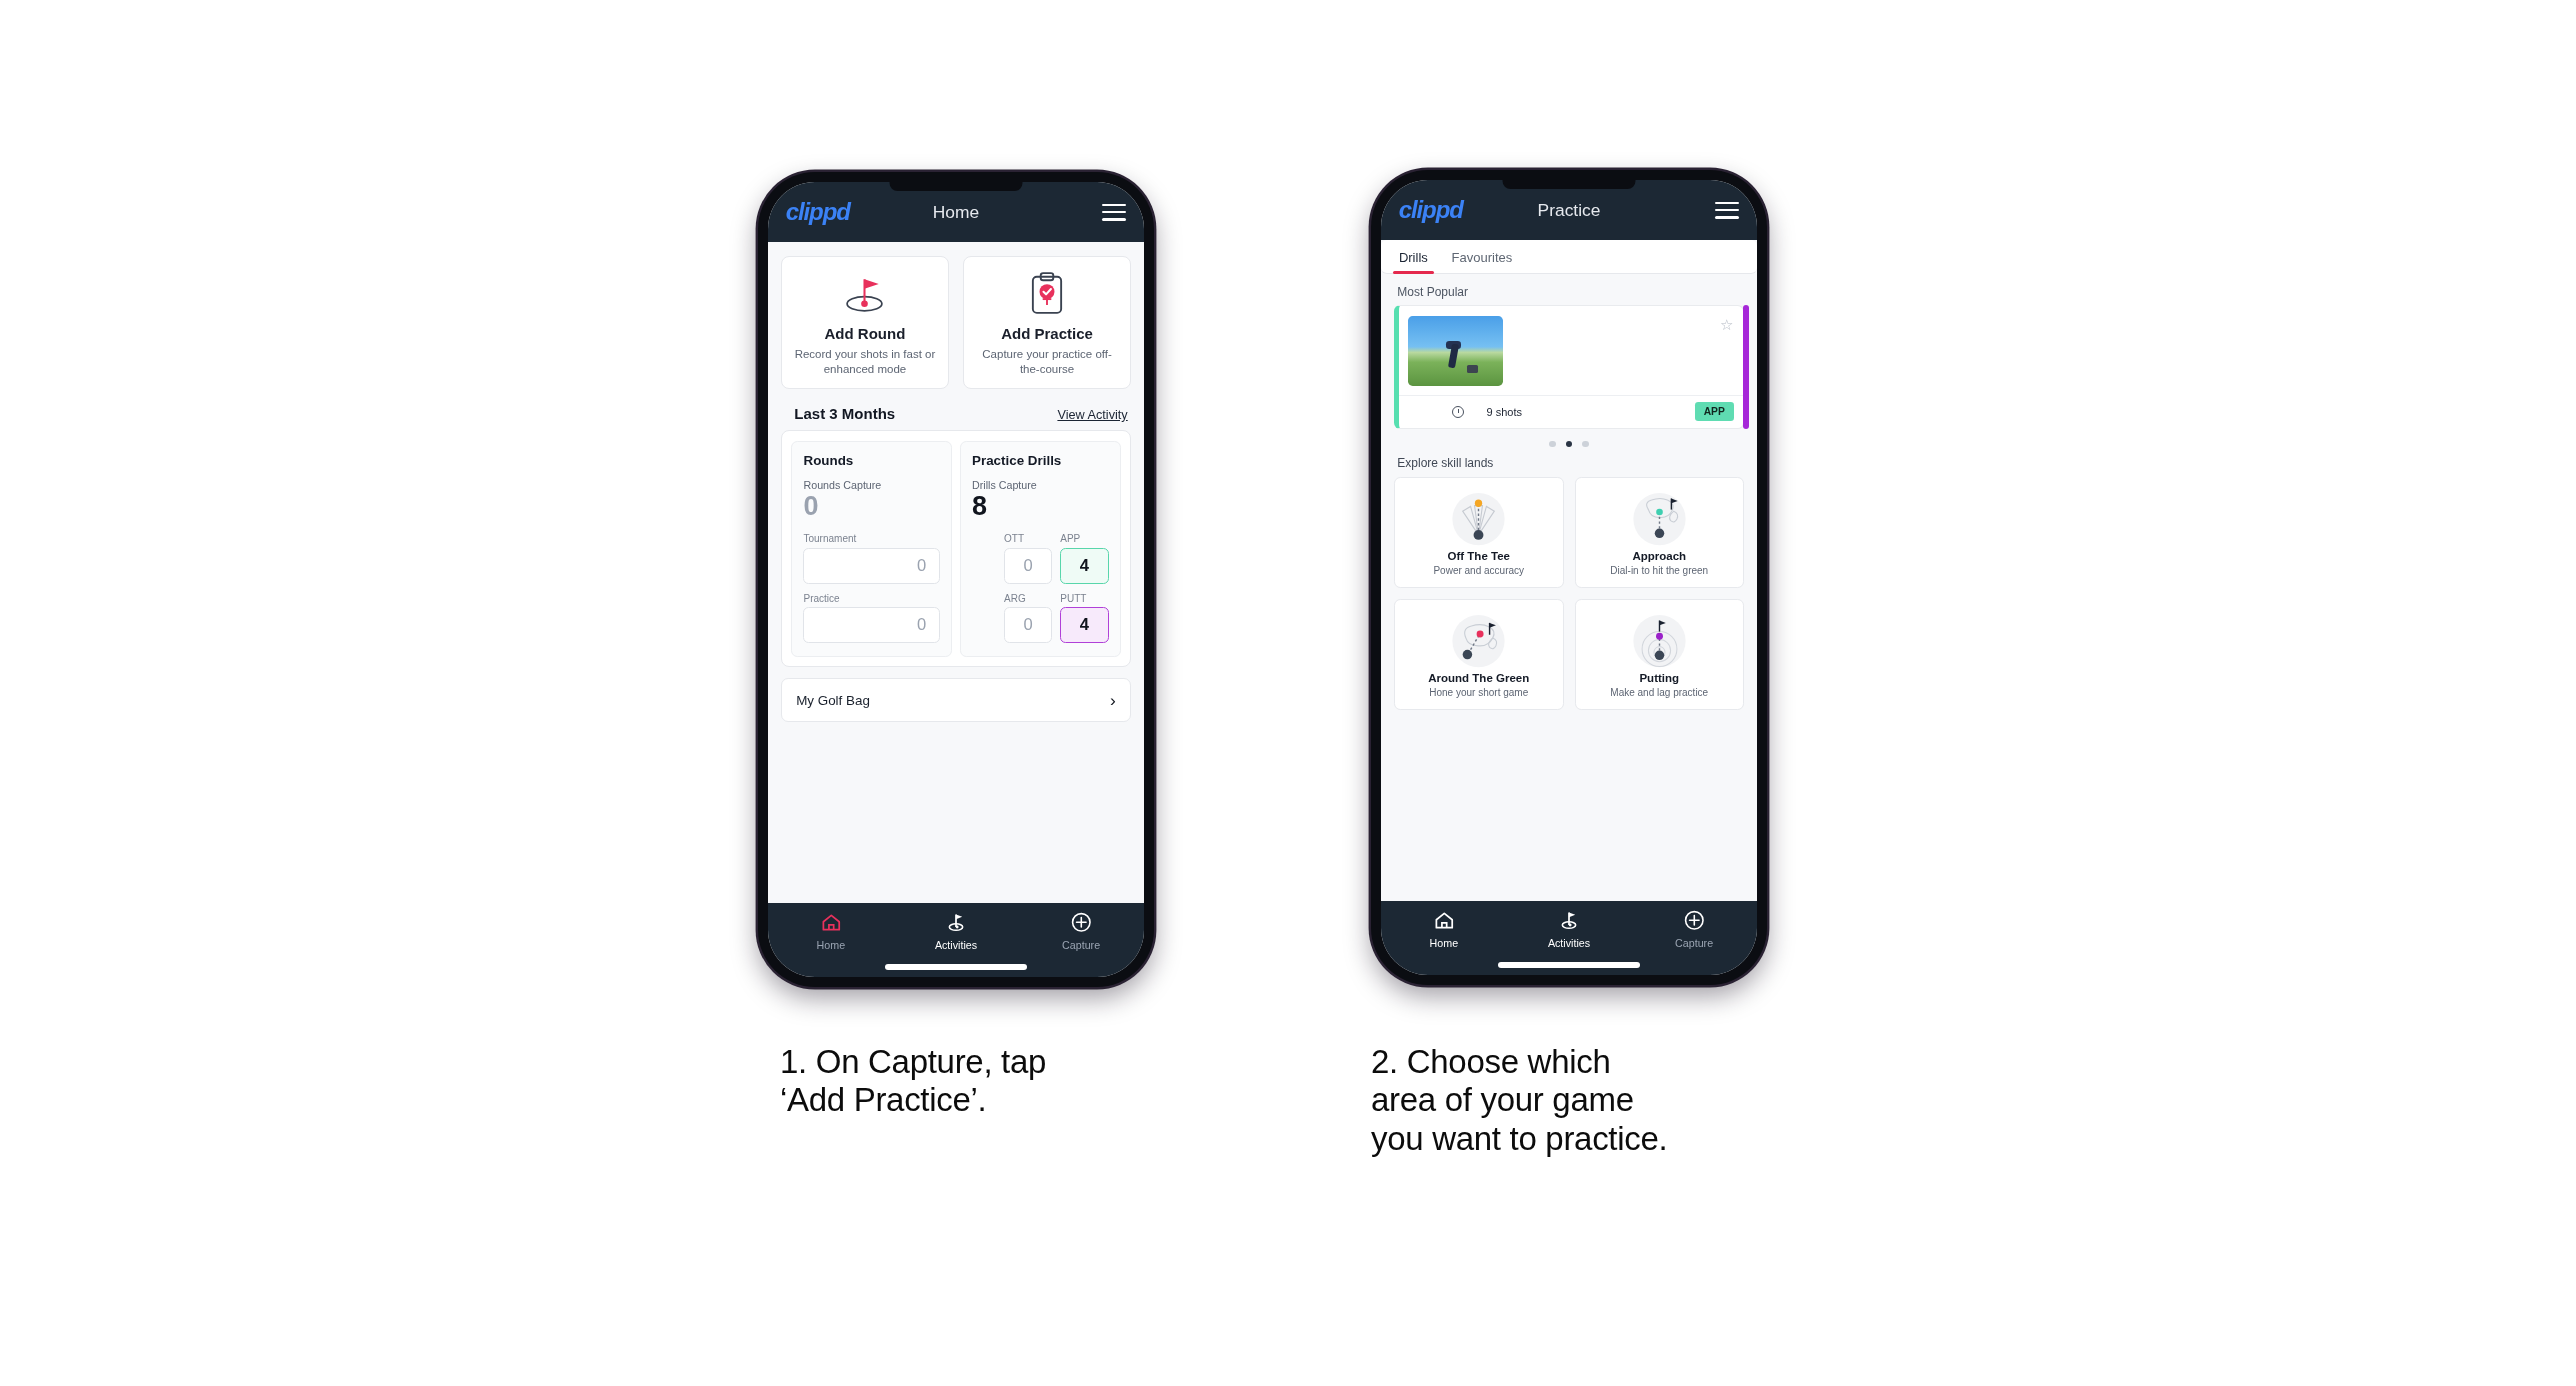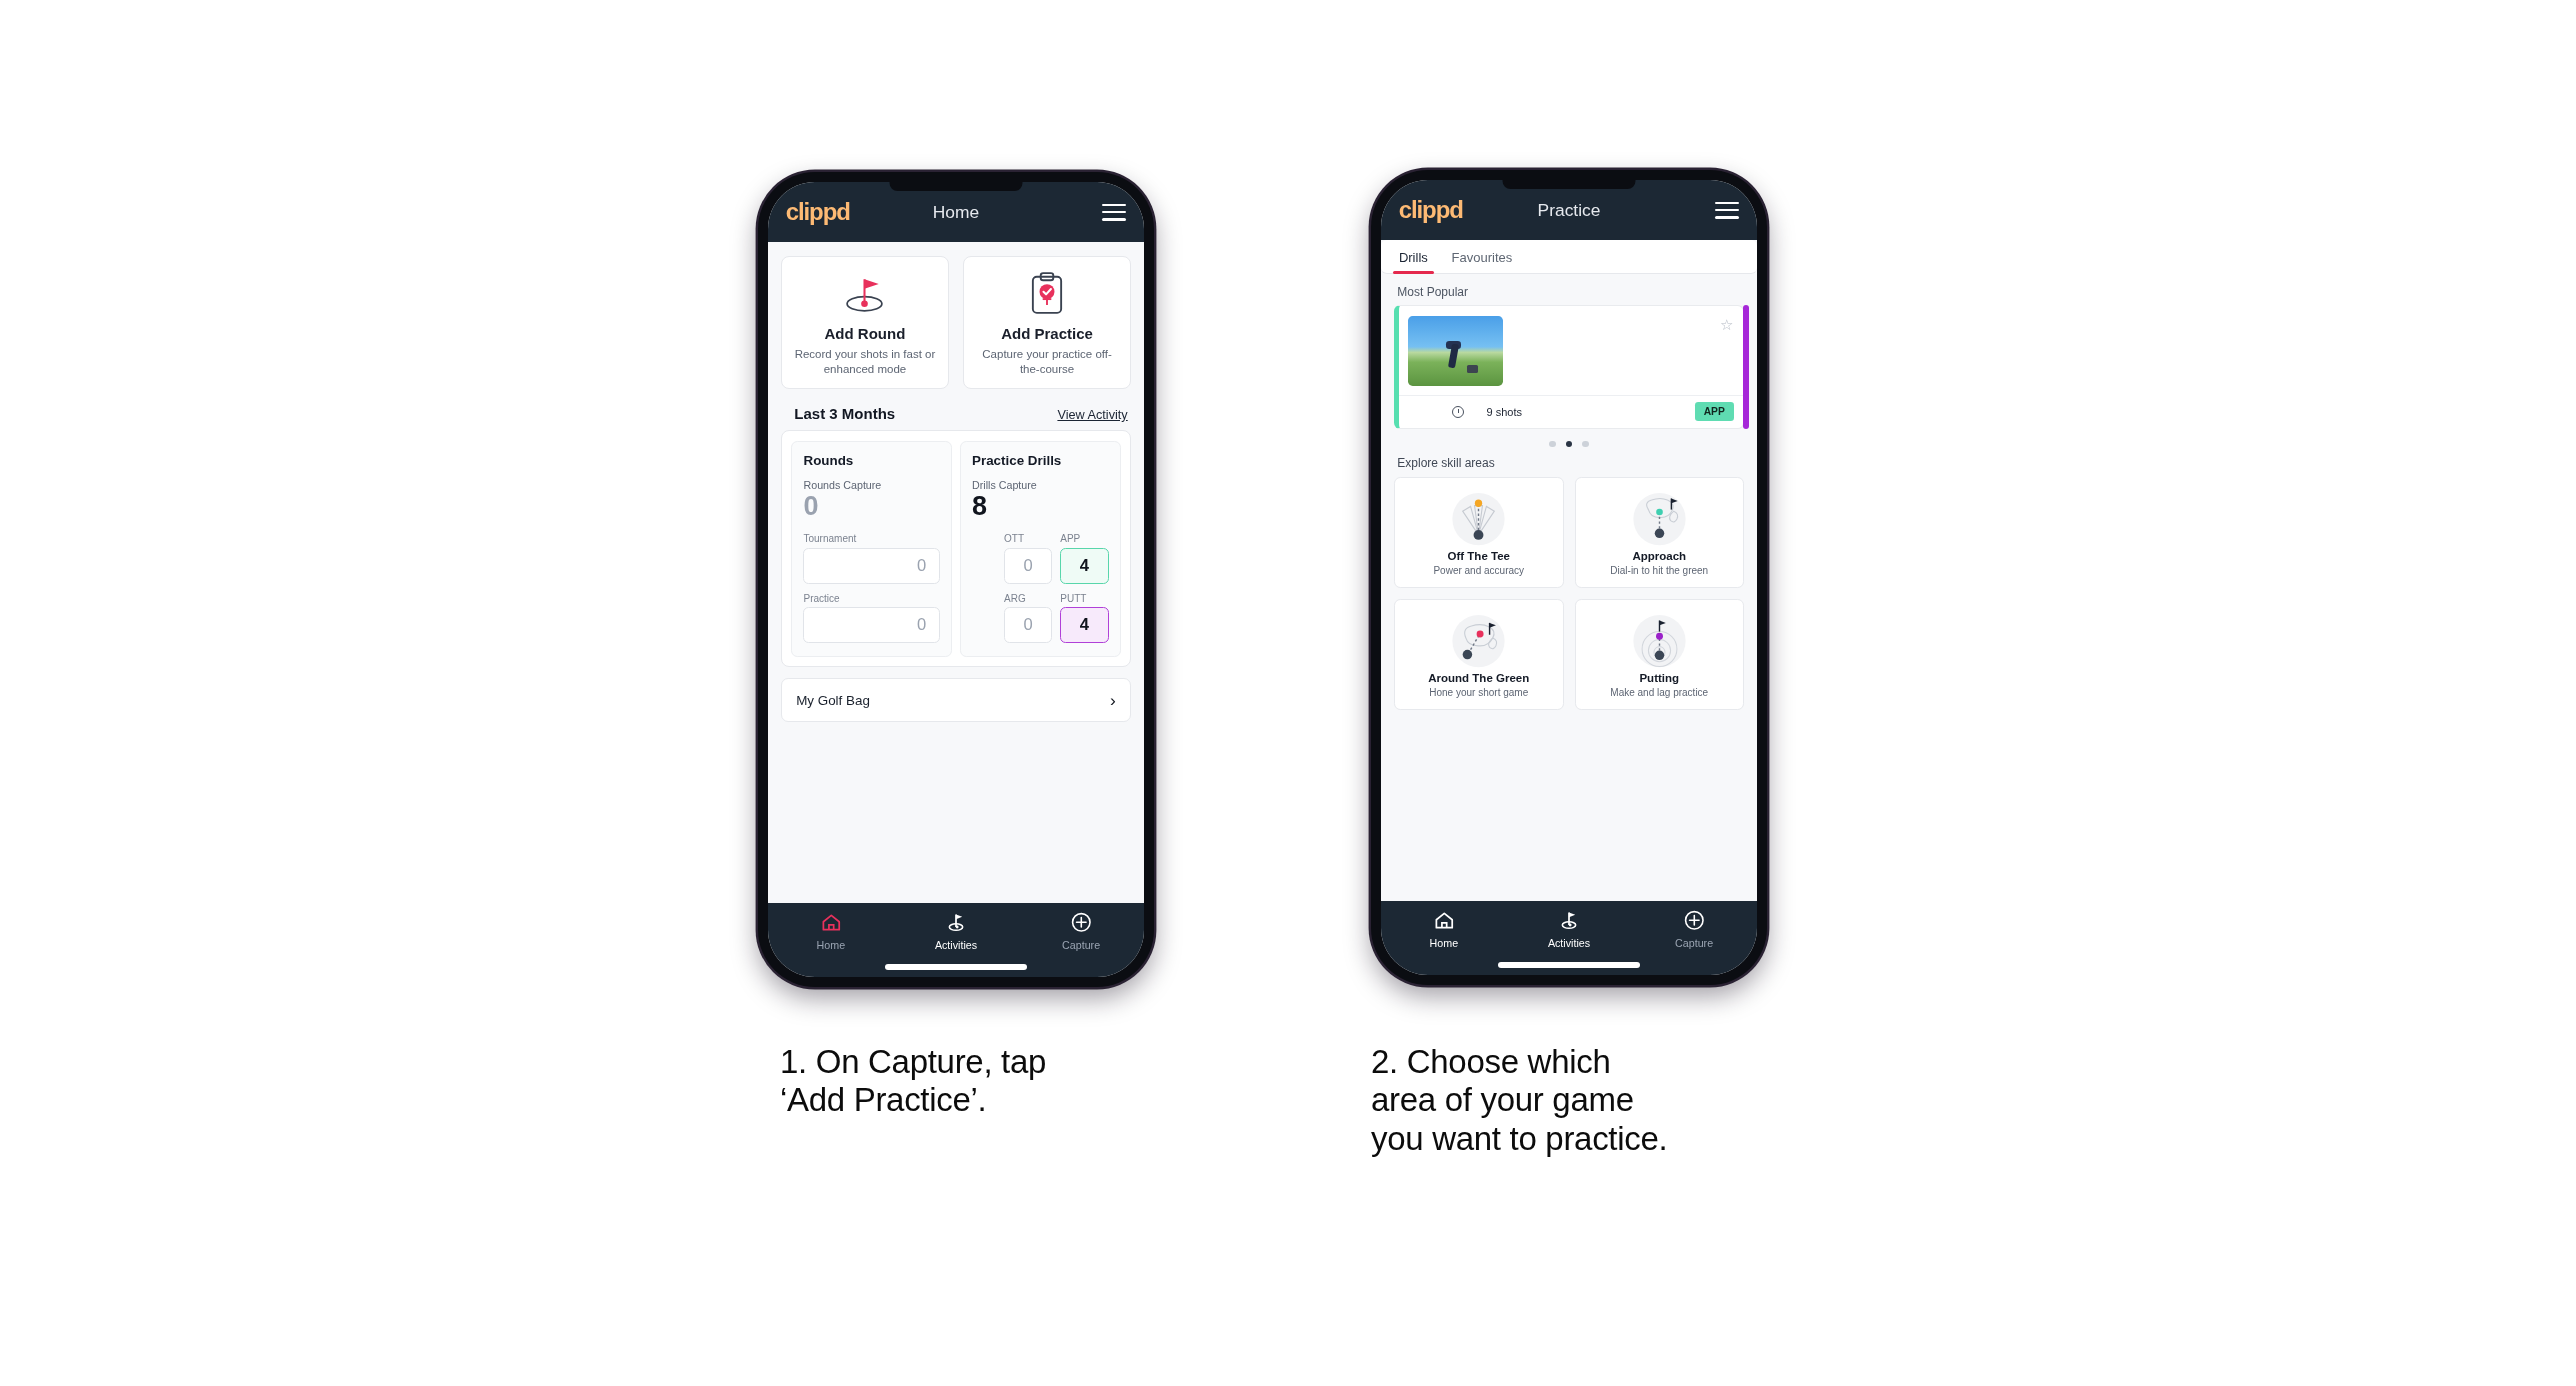--- a/index.html
+++ b/index.html
@@ -37,22 +37,22 @@
   }
 
   
   .app-header {
     height: 60px; flex: 0 0 60px;
     background: #1c2834;
     display: flex; align-items: center; justify-content: space-between;
     padding: 0 17.4px;
   }
   .brand {
-    font-size: 24px; font-weight: 700; color: #fdba74;
-    letter-spacing: -1.1px; line-height: 1;
+    font-size: 24px; font-weight: 700; color: #3b82f6;
+    letter-spacing: -1.1px; line-height: 1; font-style: italic;
   }
   .header-title {
     font-size: 17.4px; color: #e6e9ee; font-weight: 400;
     position: absolute; left: 50%; transform: translateX(-50%);
   }
   .hamburger { width: 24px; display: flex; flex-direction: column; gap: 4.7px; }
   .hamburger i { display: block; height: 2.4px; background: #fff; border-radius: 1.6px; }
 
   
   .screen-body { flex: 1 1 auto; background: #f7f8fa; overflow: hidden; position: relative; }
@@ -383,21 +383,21 @@
           </div>
           <div class="edge-purple"></div>
         </div>
 
         <div class="dots">
           <div class="dot"></div>
           <div class="dot on"></div>
           <div class="dot"></div>
         </div>
 
-        <div class="skills-head">Explore skill areas</div>
+        <div class="skills-head">Explore skill lands</div>
 
         <div class="skills-grid">
 
           <div class="skill-card">
             <div class="skill-ic">
               <svg width="73" height="57" viewBox="0 0 92 72">
                 <circle cx="46" cy="38" r="33" fill="#f2f3f5"></circle>
                 <path d="M46 58 L26 28 L36 22 Z" fill="none" stroke="#c6cad1" stroke-width="1.4"></path>
                 <path d="M46 58 L66 28 L56 22 Z" fill="none" stroke="#c6cad1" stroke-width="1.4"></path>
                 <path d="M46 58 L41 21 L51 21 Z" fill="none" stroke="#c6cad1" stroke-width="1.4"></path>

